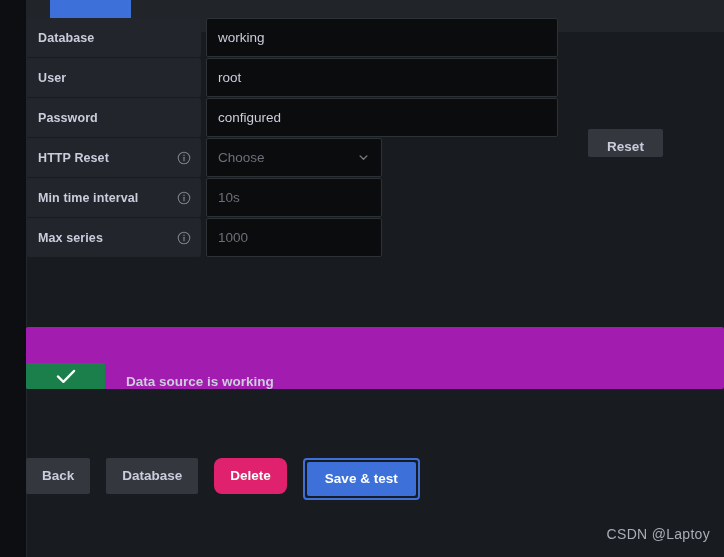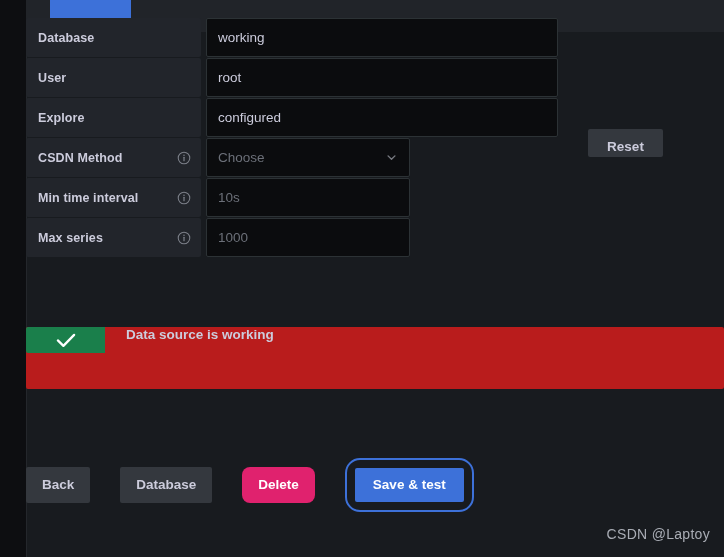--- a/index.html
+++ b/index.html
@@ -77,21 +77,21 @@
     border: 1px solid #2c3235;
     border-radius: 2px;
     margin-left: 5px;
     display: flex;
     align-items: center;
     padding: 0 11px;
     font-size: 13.5px;
     color: #ccccdc;
   }
   .input-box.wide { width: 352px; }
-  .input-box.narrow { width: 204px; }
+  .input-box.narrow { width: 176px; }
   .input-box.placeholder { color: #6c7079; }
   .input-box.select {
     justify-content: space-between;
     background: #0b0c0e;
   }
   .chevron {
     width: 13px; height: 13px;
     opacity: 0.65;
     flex: 0 0 13px;
   }
@@ -115,24 +115,24 @@
   .reset-btn {
     position: absolute;
     left: 588px; top: 129px;
     width: 75px; height: 28px;
   }
   
   .success-banner {
     position: absolute;
     left: 26px; top: 327px;
     width: 698px; height: 62px;
-    background: #b91c1c;
-    border-radius: 2px;
-    display: flex;
-    align-items: flex-start;
+    background: #a21caf;
+    border-radius: 2px;
+    display: flex;
+    align-items: flex-end;
   }
   .success-icon-box {
     width: 79px;
     background: #1a7f4b;
     display: flex;
     align-items: center;
     justify-content: center;
     border-radius: 2px 0 0 2px;
   }
   .check {
@@ -144,28 +144,28 @@
     padding-left: 21px;
     font-size: 13.5px;
     font-weight: bold;
     color: #ccccdc;
   }
   
   .button-row {
     position: absolute;
     left: 26px; top: 458px;
     display: flex;
-    align-items: center;
-    gap: 30px;
+    align-items: flex-start;
+    gap: 16px;
   }
   .btn-danger { background: #e0226e; border-radius: 8px; }
   .save-wrap {
     border: 2px solid #3d71d9;
-    border-radius: 15px;
-    padding: 8px;
+    border-radius: 4px;
+    padding: 2px;
     background: #181b1f;
     display: inline-block;
     line-height: 0;
   }
   .btn-primary {
     background: #3d71d9;
     height: 34px;
     line-height: 34px;
     padding: 0 18px;
   }
@@ -200,28 +200,28 @@
 
     <div class="form-row">
       <div class="field-label">
         <span class="lbl">User</span>
       </div>
       <div class="input-box wide">root</div>
     </div>
 
     <div class="form-row">
       <div class="field-label">
-        <span class="lbl">Explore</span>
+        <span class="lbl">Password</span>
       </div>
       <div class="input-box wide">configured</div>
     </div>
 
     <div class="form-row">
       <div class="field-label">
-        <span class="lbl">CSDN Method</span>
+        <span class="lbl">HTTP Reset</span>
         <span class="info-icon">
           <svg viewBox="0 0 16 16" width="14" height="14">
             <circle cx="8" cy="8" r="6.6" fill="none" stroke="#9a9ea8" stroke-width="1.2"></circle>
             <circle cx="8" cy="4.8" r="0.85" fill="#9a9ea8"></circle>
             <rect x="7.3" y="6.6" width="1.4" height="5" rx="0.6" fill="#9a9ea8"></rect>
           </svg>
         </span>
       </div>
       <div class="input-box narrow select placeholder">
         <span>Choose</span>

